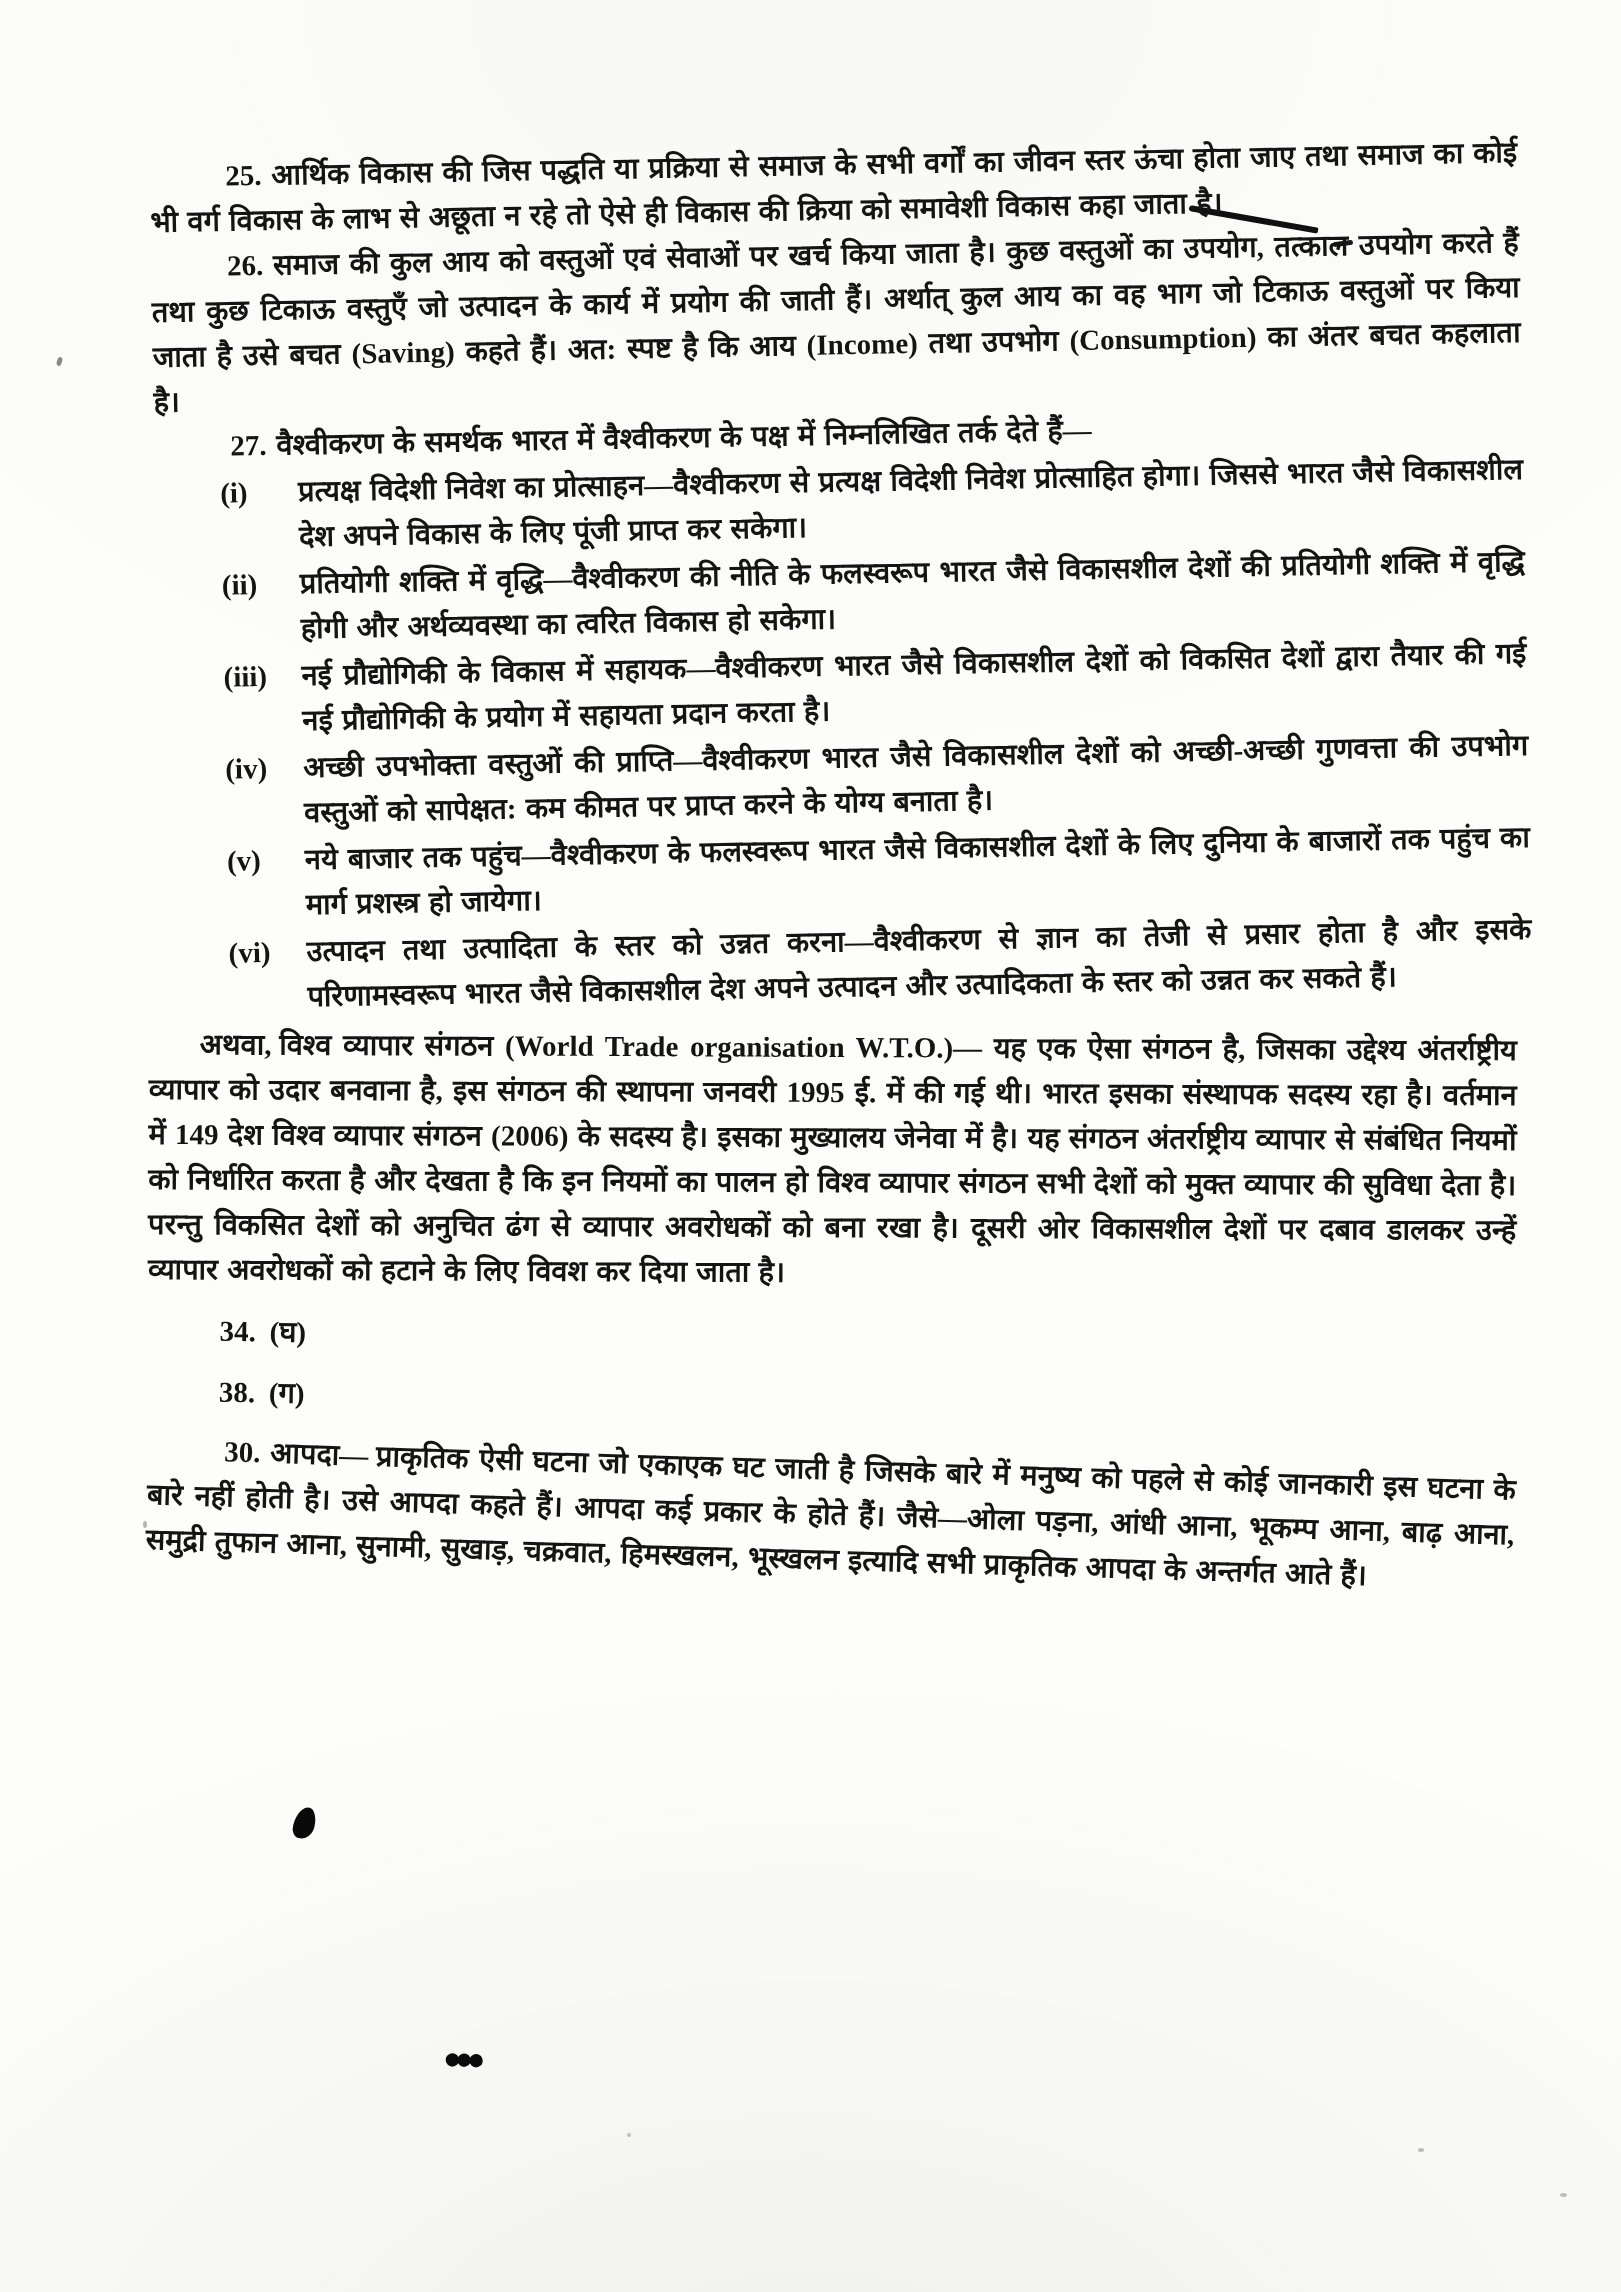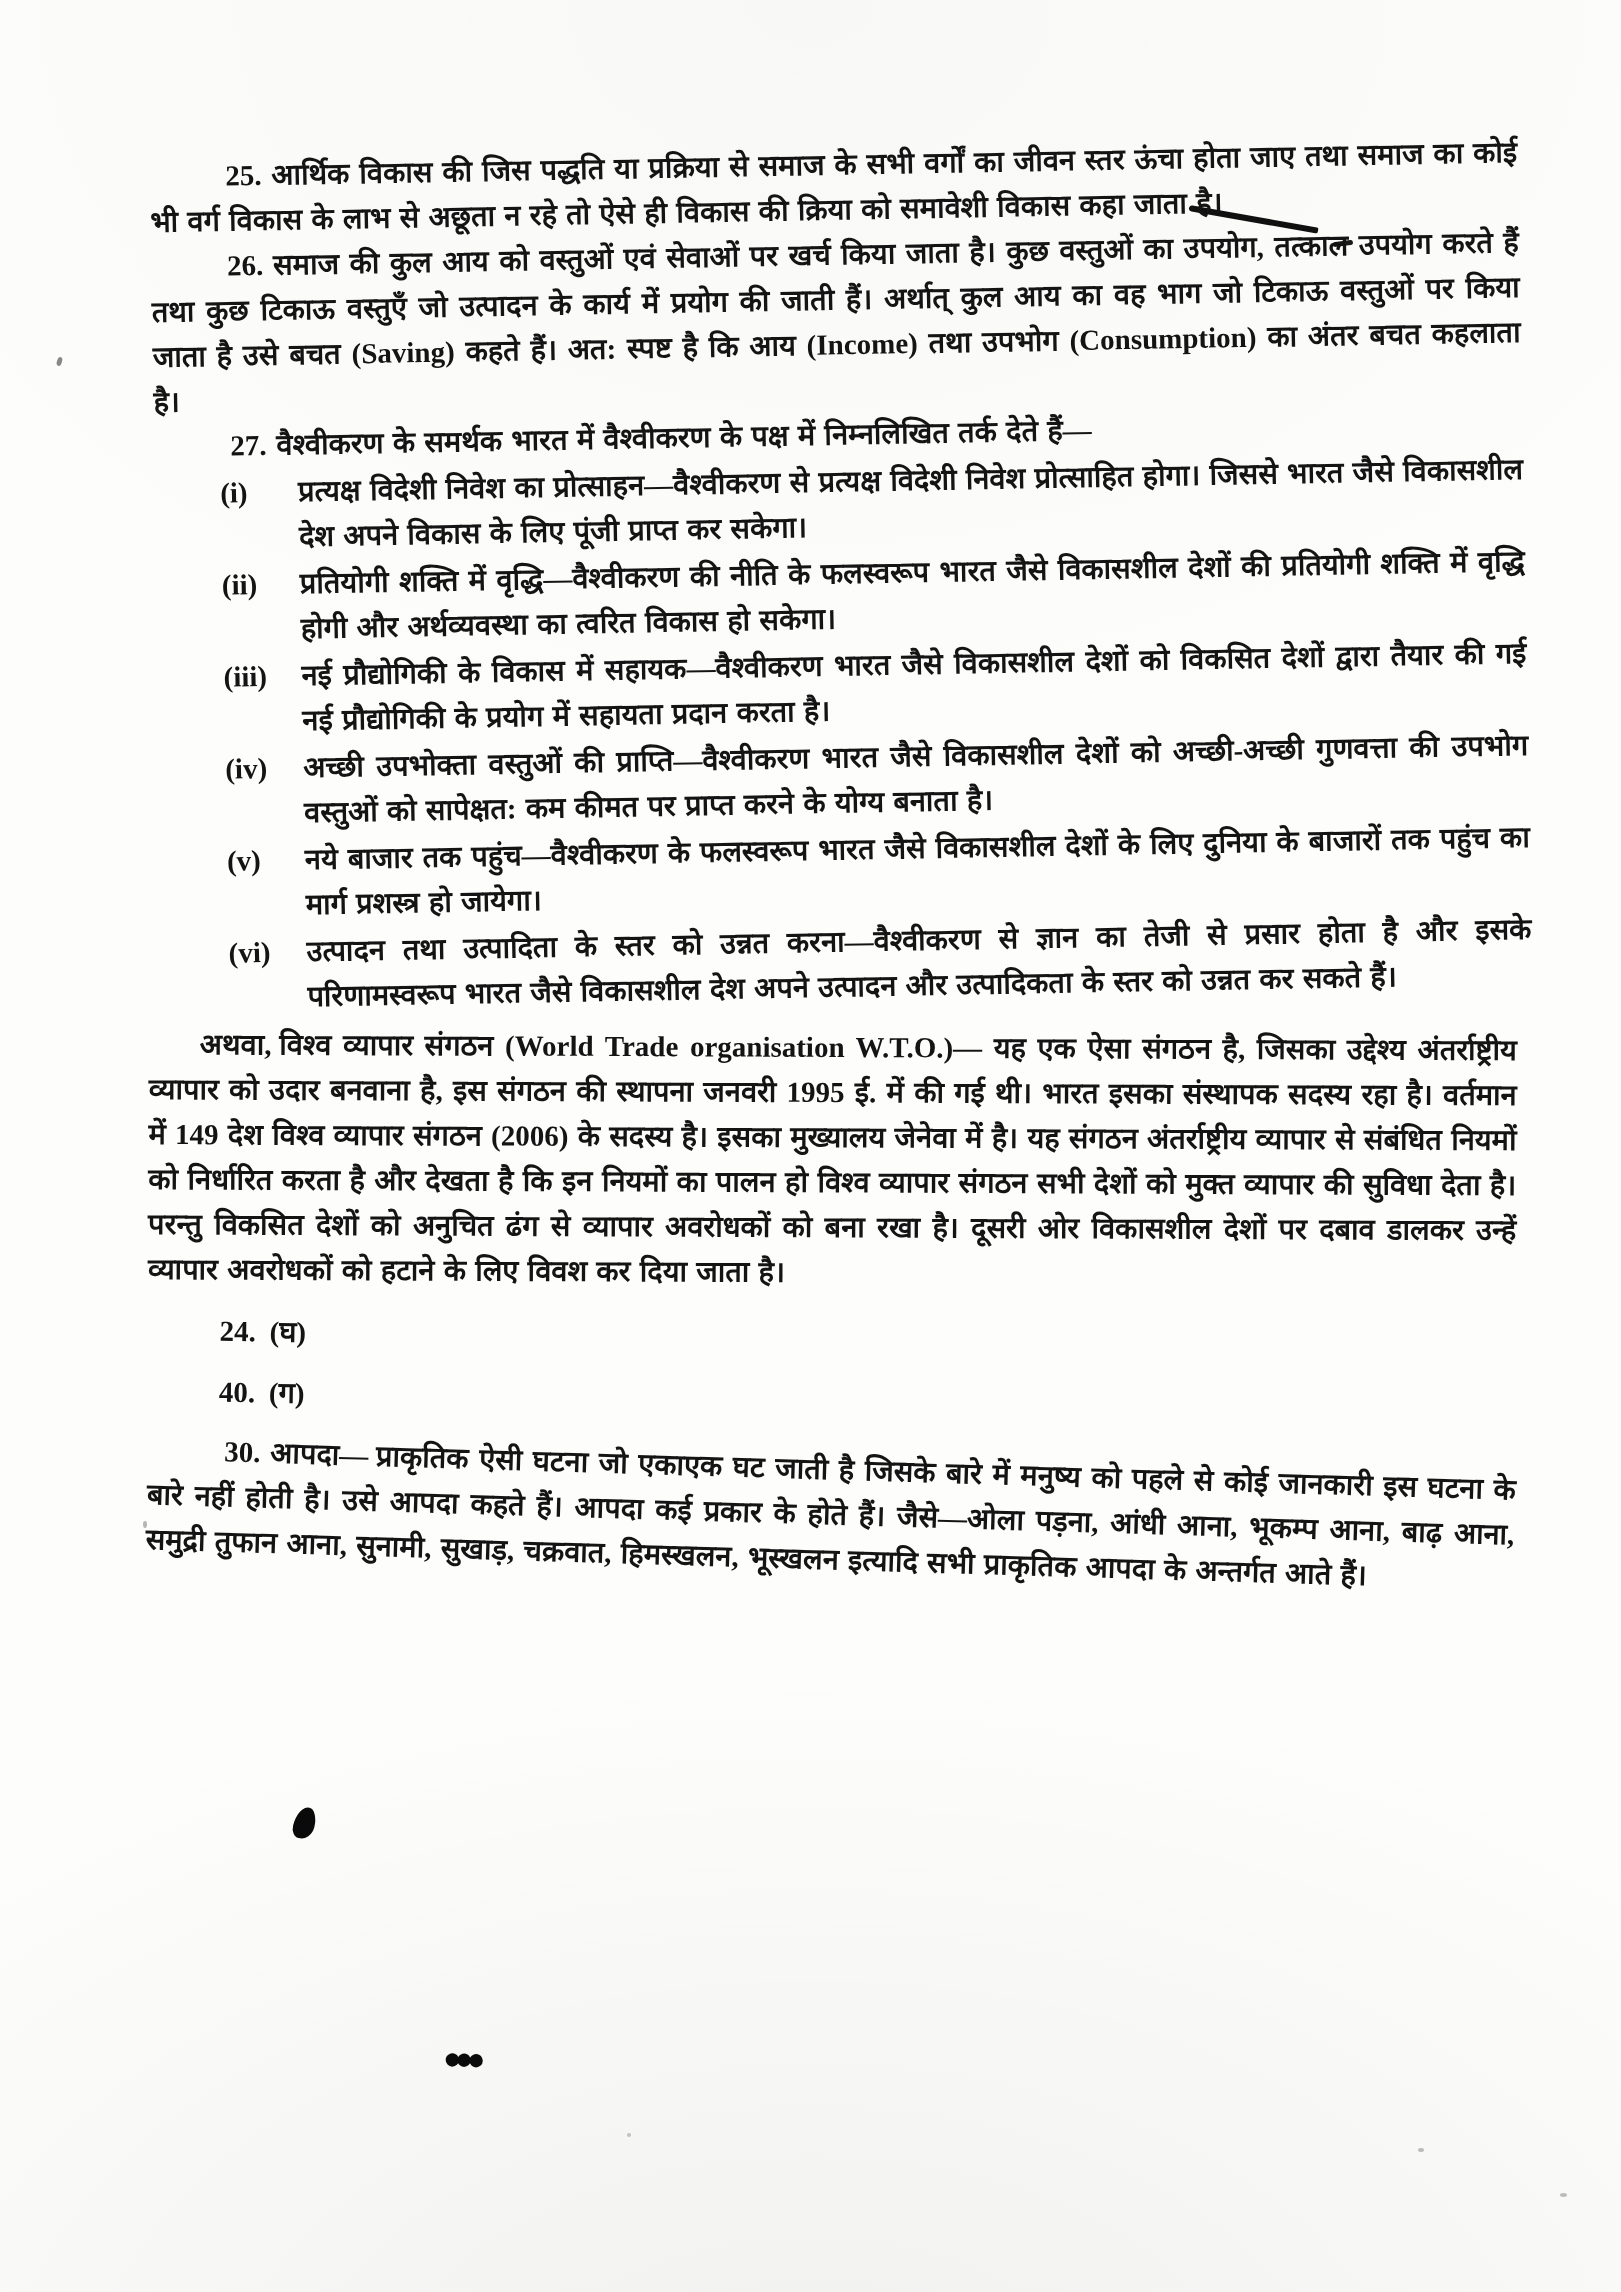--- a/index.html
+++ b/index.html
@@ -153,22 +153,22 @@
         <div class="point"><span class="pnum">(vi)</span><span class="ptext">उत्पादन तथा उत्पादिता के स्तर को उन्नत करना—वैश्वीकरण से ज्ञान का तेजी से प्रसार होता है और इसके परिणामस्वरूप भारत जैसे विकासशील देश अपने उत्पादन और उत्पादिकता के स्तर को उन्नत कर सकते हैं।</span></div>
       </div>
 
     </div>
 
     <div class="block tilt-b">
       <p class="para alt-indent"><span class="term">अथवा,</span><span>विश्व व्यापार संगठन (World Trade organisation W.T.O.)— यह एक ऐसा संगठन है, जिसका उद्देश्य अंतर्राष्ट्रीय व्यापार को उदार बनवाना है, इस संगठन की स्थापना जनवरी 1995 ई. में की गई थी। भारत इसका संस्थापक सदस्य रहा है। वर्तमान में 149 देश विश्व व्यापार संगठन (2006) के सदस्य है। इसका मुख्यालय जेनेवा में है। यह संगठन अंतर्राष्ट्रीय व्यापार से संबंधित नियमों को निर्धारित करता है और देखता है कि इन नियमों का पालन हो विश्व व्यापार संगठन सभी देशों को मुक्त व्यापार की सुविधा देता है। परन्तु विकसित देशों को अनुचित ढंग से व्यापार अवरोधकों को बना रखा है। दूसरी ओर विकासशील देशों पर दबाव डालकर उन्हें व्यापार अवरोधकों को हटाने के लिए विवश कर दिया जाता है।</span></p>
     </div>
 
     <div class="block tilt-c">
-      <p class="short-line"><span class="qnum">24.</span><span>(घ)</span></p>
-      <p class="short-line"><span class="qnum">40.</span><span>(ग)</span></p>
+      <p class="short-line"><span class="qnum">34.</span><span>(घ)</span></p>
+      <p class="short-line"><span class="qnum">38.</span><span>(ग)</span></p>
     </div>
 
     <div class="block tilt-d">
       <p class="para indented" style="margin-top:13.7px;"><span class="qnum">30.</span><span class="term">आपदा—</span><span>प्राकृतिक ऐसी घटना जो एकाएक घट जाती है जिसके बारे में मनुष्य को पहले से कोई जानकारी इस घटना के बारे नहीं होती है। उसे आपदा कहते हैं। आपदा कई प्रकार के होते हैं। जैसे—ओला पड़ना, आंधी आना, भूकम्प आना, बाढ़ आना, समुद्री तुफान आना, सुनामी, सुखाड़, चक्रवात, हिमस्खलन, भूस्खलन इत्यादि सभी प्राकृतिक आपदा के अन्तर्गत आते हैं।</span></p>
     </div>
 
   </div>
 
   <div class="end-dots">●●●</div>
 

